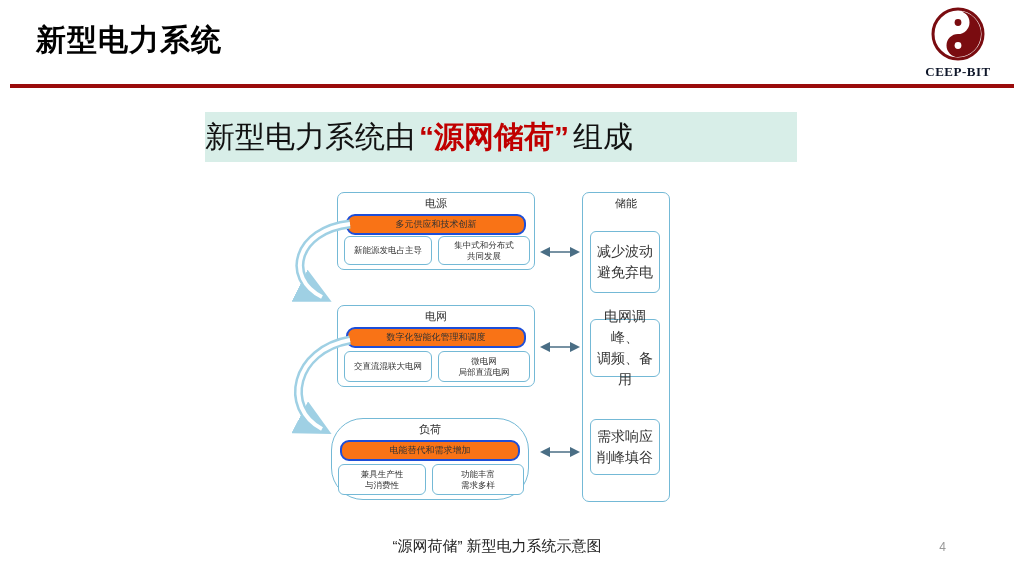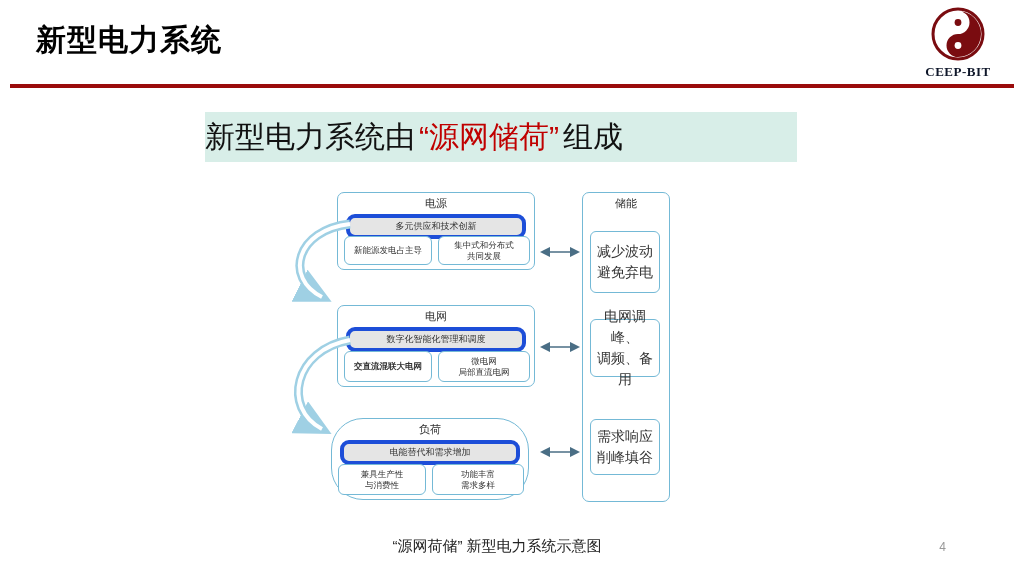--- a/index.html
+++ b/index.html
@@ -24,32 +24,32 @@
   .logo-text {
     margin-top:2px; color:#0f172a; font-family:"Liberation Serif", serif;
     font-weight:bold; font-size:13px; letter-spacing:0.5px;
   }
   
   .banner {
     position:absolute; left:205px; top:112px; width:592px; height:50px;
     background:#d8eee8; display:flex; align-items:center; 
     font-size:30px; color:#111; white-space:nowrap;
   }
-  .banner .hl { color:#c00000; font-weight:normal; margin:0 4px; }
+  .banner .hl { color:#c00000; font-weight:bold; margin:0 4px; }
   
   .dbox {
     position:absolute; border:1.5px solid #74b9d6; border-radius:7px;
     background:#fff; box-sizing:border-box;
   }
   .dbox .box-title {
     text-align:center; font-size:11px; color:#333; padding-top:3px;
   }
   .pill {
     position:absolute; left:8px; right:8px; top:21px; height:17px;
-    border:4px solid #1d4ed8; border-radius:9px; background:#e5e5e5;
+    border:2px solid #1d4ed8; border-radius:9px; background:#f97316;
     font-size:9px; color:#333; text-align:center; line-height:16px;
     overflow:hidden; white-space:nowrap;
   }
   .sub {
     position:absolute; border:1px solid #74b9d6; border-radius:6px; background:#fff;
     font-size:8.5px; color:#333; text-align:center;
     display:flex; align-items:center; justify-content:center;
     white-space:pre-line; line-height:1.25; box-sizing:border-box; overflow:hidden;
   }
   .storage-item {
@@ -97,21 +97,21 @@
     <div class="box-title">电源</div>
     <div class="pill">多元供应和技术创新</div>
     <div class="sub" style="left:6px; top:43px; width:88px; height:29px;">新能源发电占主导</div>
     <div class="sub" style="left:100px; top:43px; width:92px; height:29px;">集中式和分布式
 共同发展</div>
   </div>
 
   <div class="dbox" style="left:337px; top:305px; width:198px; height:82px;">
     <div class="box-title">电网</div>
     <div class="pill">数字化智能化管理和调度</div>
-    <div class="sub" style="left:6px; top:45px; width:88px; height:31px;font-weight:bold;">交直流混联大电网</div>
+    <div class="sub" style="left:6px; top:45px; width:88px; height:31px;">交直流混联大电网</div>
     <div class="sub" style="left:100px; top:45px; width:92px; height:31px;">微电网
 局部直流电网</div>
   </div>
 
   <div class="dbox" style="left:331px; top:418px; width:198px; height:82px;border-radius:32px;">
     <div class="box-title">负荷</div>
     <div class="pill">电能替代和需求增加</div>
     <div class="sub" style="left:6px; top:45px; width:88px; height:31px;">兼具生产性
 与消费性</div>
     <div class="sub" style="left:100px; top:45px; width:92px; height:31px;">功能丰富

